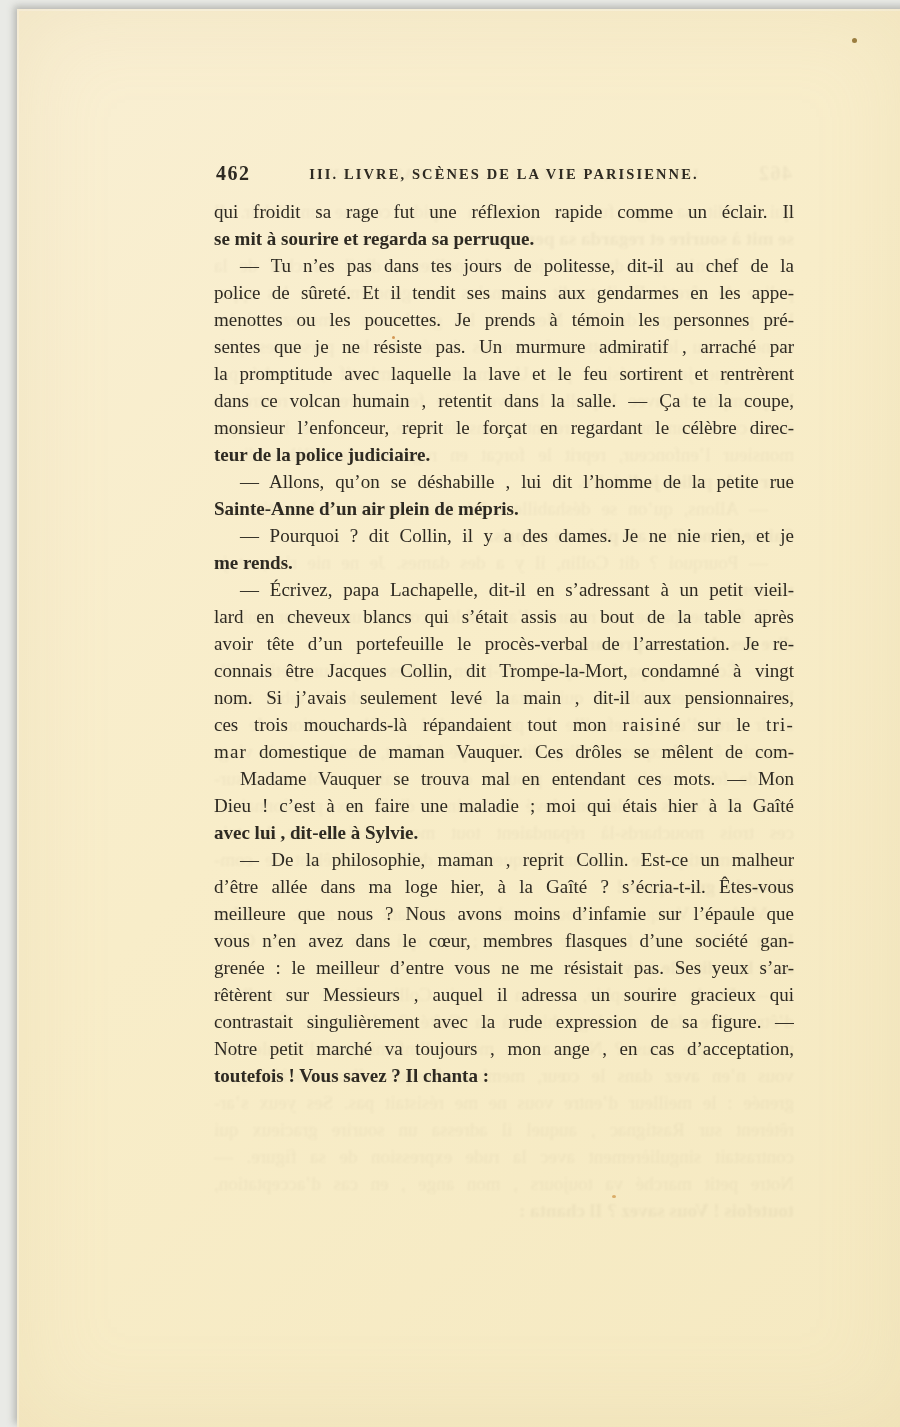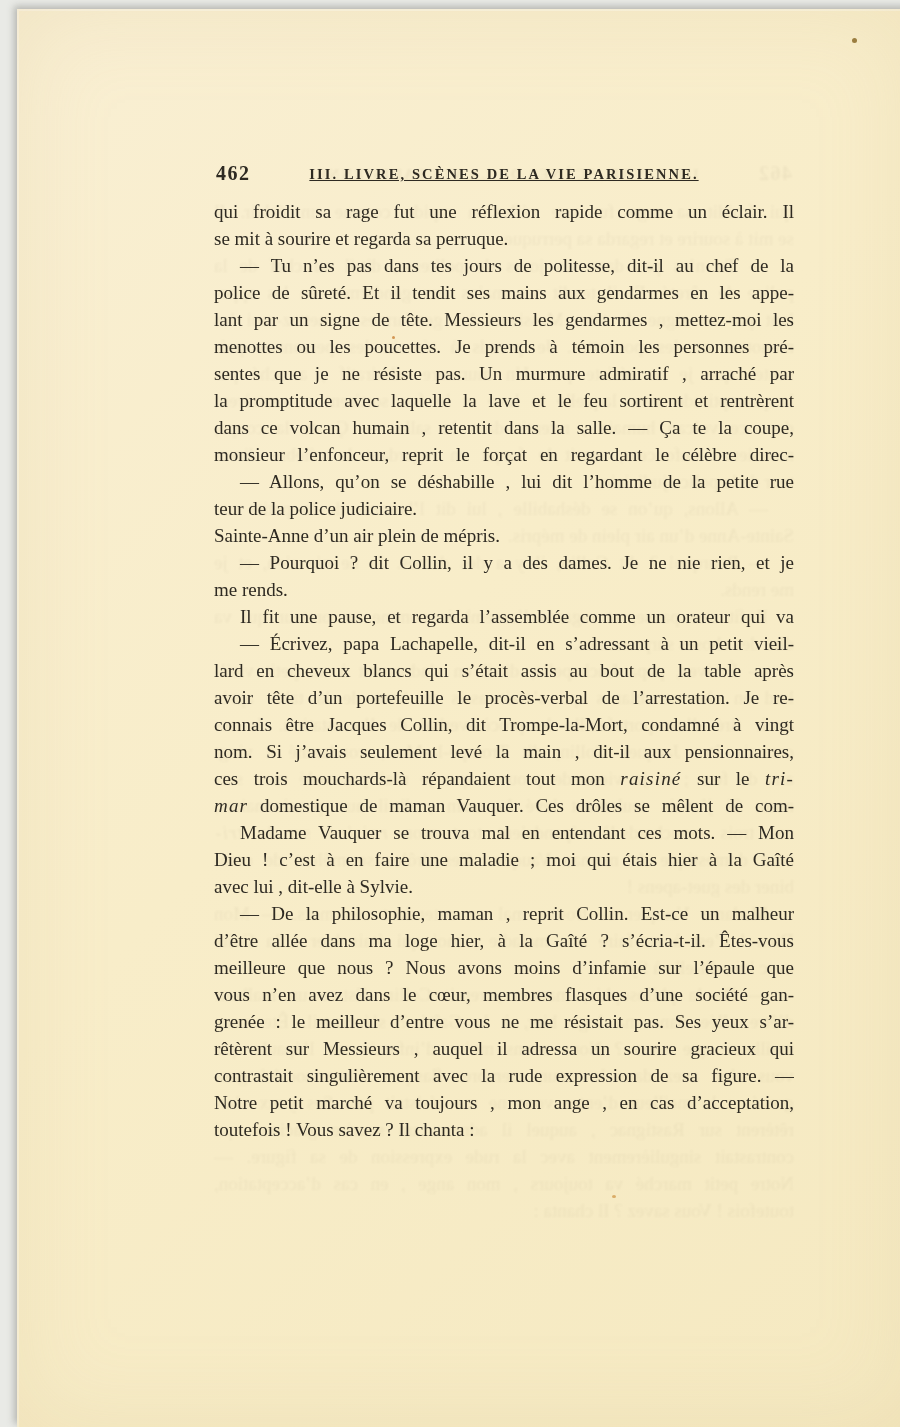--- a/index.html
+++ b/index.html
@@ -37,33 +37,32 @@
     font-weight: 700;
     letter-spacing: 1.5px;
   }
   .runtitle {
     text-align: center;
     font-size: 14.5px;
     font-weight: 700;
     letter-spacing: 2.1px;
     padding-top: 4px;
     white-space: nowrap;
-    text-decoration: underline;
   }
   .body-text .line {
     font-size: 19px;
     line-height: 27px;
     height: 27px;
     overflow: hidden;
     text-align: justify;
     text-align-last: justify;
   }
-  .body-text .line.last { text-align-last: left; }
+  .body-text .line.last { text-align-last: left; font-weight: bold; }
   .body-text .line.indent { text-indent: 26px; }
-  .it { font-style: italic; letter-spacing: 1.2px; }
+  .it { letter-spacing: 1.2px; }
   
   .ghost {
     opacity: 0.05;
     filter: blur(1px);
     transform: scaleX(-1);
     pointer-events: none;
     color: #4a3c20;
   }
   .speck {
     position: absolute;
@@ -130,32 +129,30 @@
     <div class="text-area" id="text-area">
     <div class="runhead">
       <span class="pagenum">462</span>
       <div class="runtitle">III. LIVRE, SCÈNES DE LA VIE PARISIENNE.</div>
     </div>
     <div class="body-text" id="body-text">
         <div class="line"><span>qui froidit sa rage fut une réflexion rapide comme un éclair. Il</span></div>
         <div class="line last"><span>se mit à sourire et regarda sa perruque.</span></div>
         <div class="line indent"><span>— Tu n’es pas dans tes jours de politesse, dit-il au chef de la</span></div>
         <div class="line"><span>police de sûreté. Et il tendit ses mains aux gendarmes en les appe-</span></div>
-        <div class="line"><span>lant par un signe de tête. Messieurs les gendarmes , mettez-moi les</span></div>
         <div class="line"><span>menottes ou les poucettes. Je prends à témoin les personnes pré-</span></div>
         <div class="line"><span>sentes que je ne résiste pas. Un murmure admiratif , arraché par</span></div>
         <div class="line"><span>la promptitude avec laquelle la lave et le feu sortirent et rentrèrent</span></div>
         <div class="line"><span>dans ce volcan humain , retentit dans la salle. — Ça te la coupe,</span></div>
         <div class="line"><span>monsieur l’enfonceur, reprit le forçat en regardant le célèbre direc-</span></div>
+        <div class="line last"><span>teur de la police judiciaire.</span></div>
         <div class="line indent"><span>— Allons, qu’on se déshabille , lui dit l’homme de la petite rue</span></div>
-        <div class="line last"><span>teur de la police judiciaire.</span></div>
         <div class="line last"><span>Sainte-Anne d’un air plein de mépris.</span></div>
         <div class="line indent"><span>— Pourquoi ? dit Collin, il y a des dames. Je ne nie rien, et je</span></div>
         <div class="line last"><span>me rends.</span></div>
-        <div class="line indent"><span>Il fit une pause, et regarda l’assemblée comme un orateur qui va</span></div>
         <div class="line indent"><span>— Écrivez, papa Lachapelle, dit-il en s’adressant à un petit vieil-</span></div>
         <div class="line"><span>lard en cheveux blancs qui s’était assis au bout de la table après</span></div>
         <div class="line"><span>avoir tête d’un portefeuille le procès-verbal de l’arrestation. Je re-</span></div>
         <div class="line"><span>connais être Jacques Collin, dit Trompe-la-Mort, condamné à vingt</span></div>
         <div class="line"><span>nom. Si j’avais seulement levé la main , dit-il aux pensionnaires,</span></div>
         <div class="line"><span>ces trois mouchards-là répandaient tout mon </span><span class="it">raisiné</span><span> sur le </span><span class="it">tri-</span></div>
         <div class="line"><span class="it">mar</span><span> domestique de maman Vauquer. Ces drôles se mêlent de com-</span></div>
         <div class="line indent"><span>Madame Vauquer se trouva mal en entendant ces mots. — Mon</span></div>
         <div class="line"><span>Dieu ! c’est à en faire une maladie ; moi qui étais hier à la Gaîté</span></div>
         <div class="line last"><span>avec lui , dit-elle à Sylvie.</span></div>

